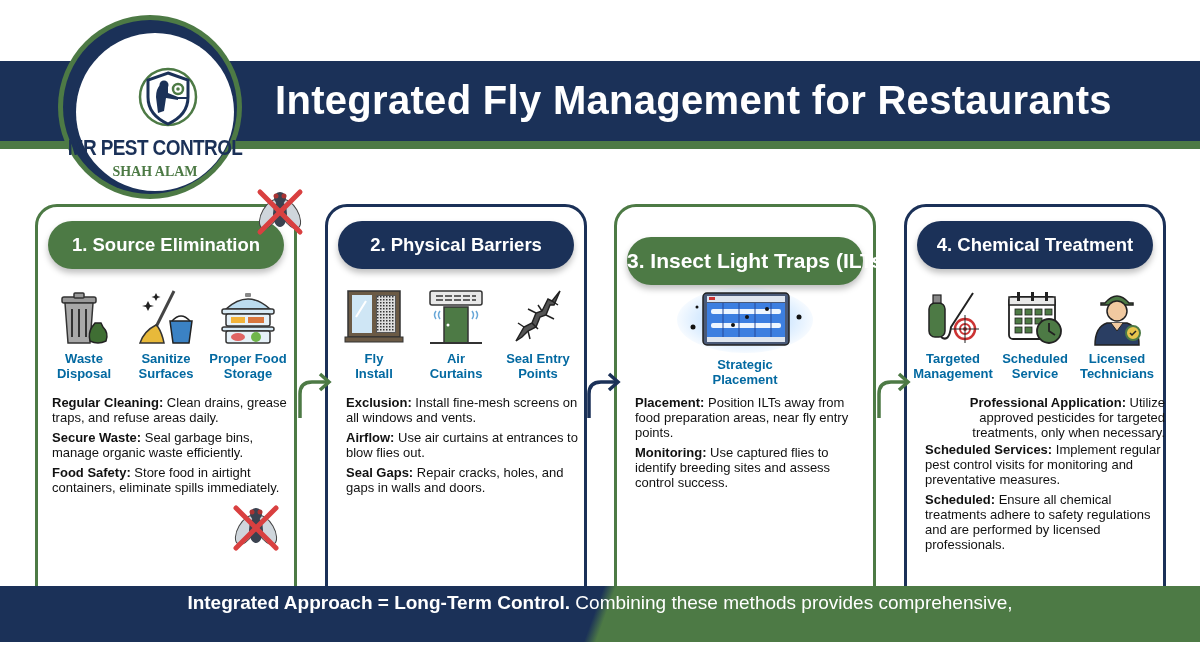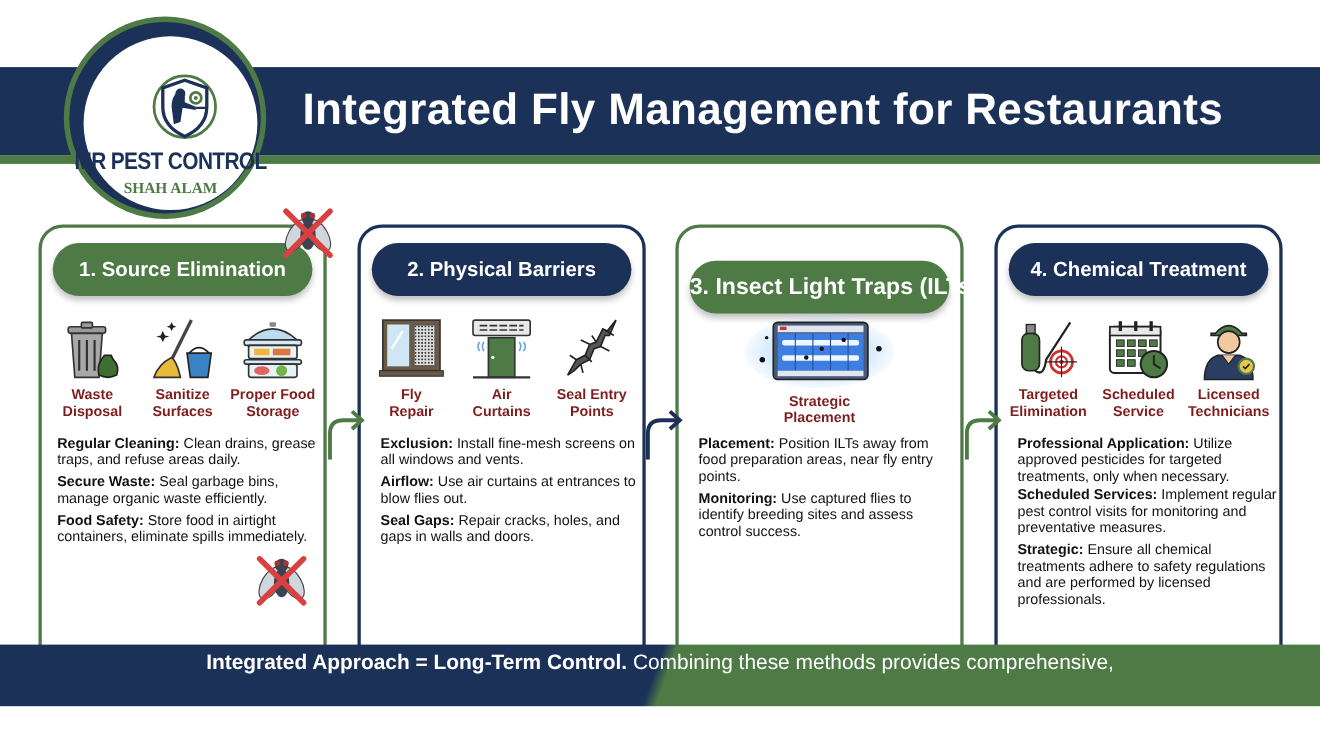--- a/index.html
+++ b/index.html
@@ -20,21 +20,21 @@
   .card { position: absolute; top: 204px; width: 262px; height: 405px; border: 3px solid; border-radius: 22px; background: #fff; }
   .card.green { border-color: #4d7a45; }
   .card.blue { border-color: #1b3158; }
   .pill { position: absolute; left: 10px; top: 14px; width: 236px; height: 48px; border-radius: 24px; color: #fff; font-weight: bold; font-size: 18.5px; line-height: 48px; text-align: center; box-shadow: 0 4px 6px rgba(0,0,0,0.25); white-space: nowrap; }
   .pill.green { background: #4d7a45; }
   .pill.blue { background: #1b3158; }
 
   .icons { position: absolute; left: 6px; top: 80px; width: 244px; height: 100px; display: flex; justify-content: space-between; }
   .icon-col { width: 80px; display: flex; flex-direction: column; align-items: center; }
   .icon-col svg { width: 60px; height: 60px; }
-  .icon-label { margin-top: 4px; font-size: 13px; font-weight: bold; line-height: 15px; text-align: center; color: #7f1d1d; }
+  .icon-label { margin-top: 4px; font-size: 13px; font-weight: bold; line-height: 15px; text-align: center; color: #0369a1; }
 
   .single-icon { position: absolute; left: 40px; top: 80px; width: 176px; display: flex; flex-direction: column; align-items: center; }
   .single-icon svg { width: 140px; height: 66px; }
 
   .body-text { position: absolute; left: 18px; top: 188px; width: 236px; font-size: 13px; line-height: 15px; color: #111; }
   .body-text p { margin-bottom: 5px; }
   .body-text b { font-weight: bold; }
 
   .connector { position: absolute; width: 40px; height: 48px; }
 
@@ -127,21 +127,21 @@
         <rect x="8" y="8" width="20" height="38" fill="#cfe6f5"></rect>
         <line x1="12" y1="30" x2="22" y2="14" stroke="#fff" stroke-width="2"></line>
         <rect x="32" y="8" width="20" height="38" fill="#555"></rect>
         <pattern id="mesh" width="3" height="3" patternUnits="userSpaceOnUse">
             <rect width="3" height="3" fill="#ddd"></rect>
             <rect width="1.5" height="1.5" fill="#333"></rect>
           </pattern>
         <rect x="33" y="9" width="18" height="36" fill="url(#mesh)"></rect>
         <rect x="1" y="50" width="58" height="5" fill="#6b5a45" stroke="#333" stroke-width="1"></rect>
       </svg>
-      <div class="icon-label"><span>Fly</span><br><span>Repair</span></div>
+      <div class="icon-label"><span>Fly</span><br><span>Install</span></div>
     </div>
     <div class="icon-col">
       <svg viewBox="0 0 60 60">
         <rect x="4" y="4" width="52" height="14" rx="2" fill="#e8e8e8" stroke="#333" stroke-width="1.5"></rect>
         <line x1="10" y1="9" x2="50" y2="9" stroke="#333" stroke-width="1.5" stroke-dasharray="7 2"></line>
         <line x1="10" y1="13" x2="50" y2="13" stroke="#333" stroke-width="1.5" stroke-dasharray="7 2"></line>
         <rect x="18" y="20" width="24" height="36" fill="#4d7a45" stroke="#333" stroke-width="1.5"></rect>
         <circle cx="22" cy="38" r="1.5" fill="#fff"></circle>
         <line x1="4" y1="56" x2="56" y2="56" stroke="#333" stroke-width="2"></line>
         <path d="M10 24 Q7 28 10 32 M14 24 Q11 28 14 32" fill="none" stroke="#6aa8d8" stroke-width="1.5"></path>
@@ -208,21 +208,21 @@
       <svg viewBox="0 0 60 60">
         <rect x="6" y="16" width="16" height="34" rx="6" fill="#4d7a45" stroke="#222" stroke-width="1.5"></rect>
         <rect x="10" y="8" width="8" height="8" fill="#888" stroke="#222" stroke-width="1.2"></rect>
         <path d="M18 50 Q26 56 28 40 L50 6" fill="none" stroke="#222" stroke-width="2"></path>
         <circle cx="42" cy="42" r="10" fill="#fff" stroke="#c33" stroke-width="2.5"></circle>
         <circle cx="42" cy="42" r="5" fill="none" stroke="#c33" stroke-width="2"></circle>
         <circle cx="42" cy="42" r="2" fill="#c33"></circle>
         <line x1="42" y1="28" x2="42" y2="56" stroke="#222" stroke-width="1"></line>
         <line x1="28" y1="42" x2="56" y2="42" stroke="#222" stroke-width="1"></line>
       </svg>
-      <div class="icon-label"><span>Targeted</span><br><span>Elimination</span></div>
+      <div class="icon-label"><span>Targeted</span><br><span>Management</span></div>
     </div>
     <div class="icon-col">
       <svg viewBox="0 0 60 60">
         <rect x="4" y="10" width="46" height="42" rx="4" fill="#fff" stroke="#222" stroke-width="1.8"></rect>
         <rect x="4" y="10" width="46" height="8" fill="#e8e8e8" stroke="#222" stroke-width="1.5"></rect>
         <rect x="12" y="5" width="3" height="9" fill="#222"></rect>
           <rect x="26" y="5" width="3" height="9" fill="#222"></rect>
           <rect x="40" y="5" width="3" height="9" fill="#222"></rect>
         <g fill="#4d7a45" stroke="#222" stroke-width="0.8">
           <rect x="10" y="22" width="7" height="6"></rect>
@@ -246,23 +246,23 @@
         <ellipse cx="30" cy="24" rx="10" ry="10" fill="#f0c9a0" stroke="#222" stroke-width="1.5"></ellipse>
         <path d="M8 58 Q8 40 20 36 L40 36 Q52 40 52 58 Z" fill="#2a3e63" stroke="#222" stroke-width="1.5"></path>
         <path d="M24 36 L30 44 L36 36" fill="#f0c9a0" stroke="#222" stroke-width="1"></path>
         <circle cx="46" cy="46" r="7" fill="#e7c44c" stroke="#4d7a45" stroke-width="2"></circle>
         <path d="M43 46 L45 48 L49 44" fill="none" stroke="#222" stroke-width="1.5"></path>
       </svg>
       <div class="icon-label"><span>Licensed</span><br><span>Technicians</span></div>
     </div>
   </div>
   <div class="body-text" style="width:240px;">
-    <p style="margin-bottom:2px;"><b>Professional Application:</b><span> Utilize approved pesticides for targeted treatments, only when necessary.</span></p>
+    <p style="margin-bottom:2px;text-align:right;"><b>Professional Application:</b><span> Utilize approved pesticides for targeted treatments, only when necessary.</span></p>
     <p><b>Scheduled Services:</b><span> Implement regular pest control visits for monitoring and preventative measures.</span></p>
-    <p><b>Strategic:</b><span> Ensure all chemical treatments adhere to safety regulations and are performed by licensed professionals.</span></p>
+    <p><b>Scheduled:</b><span> Ensure all chemical treatments adhere to safety regulations and are performed by licensed professionals.</span></p>
   </div>
 </div>
 
 <svg class="connector" style="left:296px; top:370px;" viewBox="0 0 40 48">
   <path d="M4 48 L4 24 Q4 12 16 12 L32 12" fill="none" stroke="#4d7a45" stroke-width="3.5"></path>
   <path d="M24 4 L33 12 L24 20" fill="none" stroke="#4d7a45" stroke-width="3.5"></path>
 </svg>
 <svg class="connector" style="left:585px; top:370px;" viewBox="0 0 40 48">
   <path d="M4 48 L4 24 Q4 12 16 12 L32 12" fill="none" stroke="#1b3158" stroke-width="3.5"></path>
   <path d="M24 4 L33 12 L24 20" fill="none" stroke="#1b3158" stroke-width="3.5"></path>

